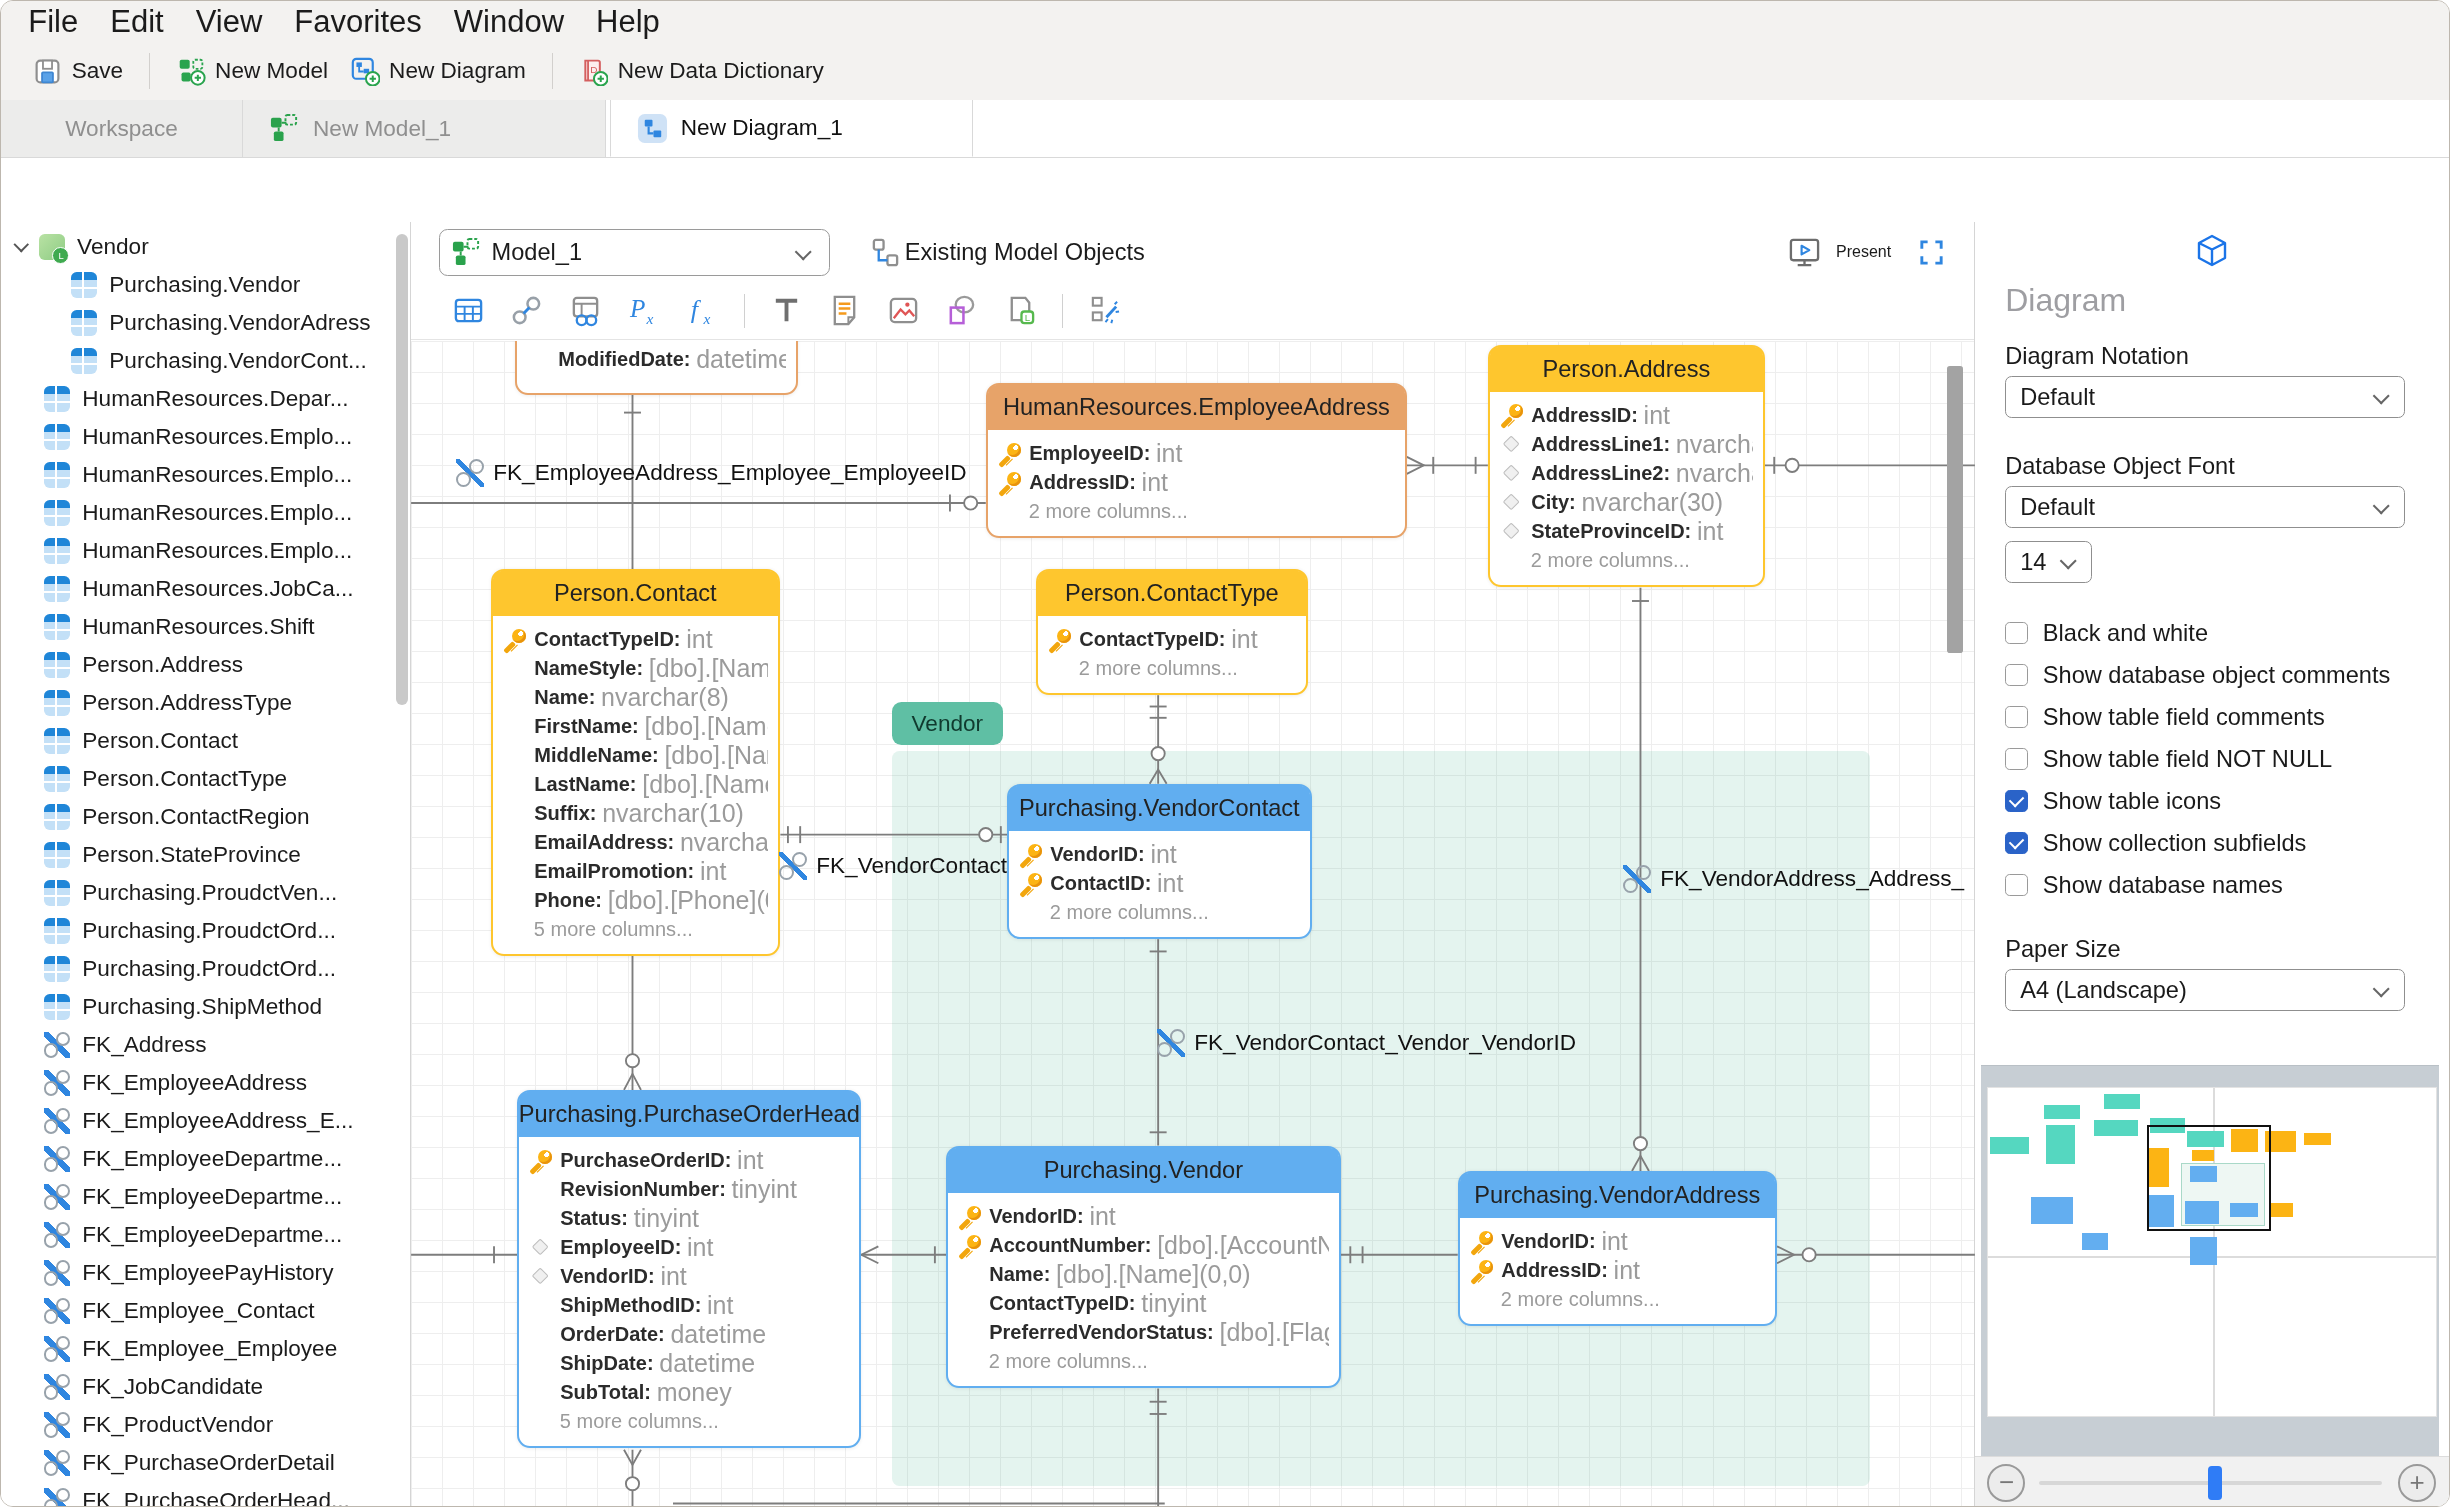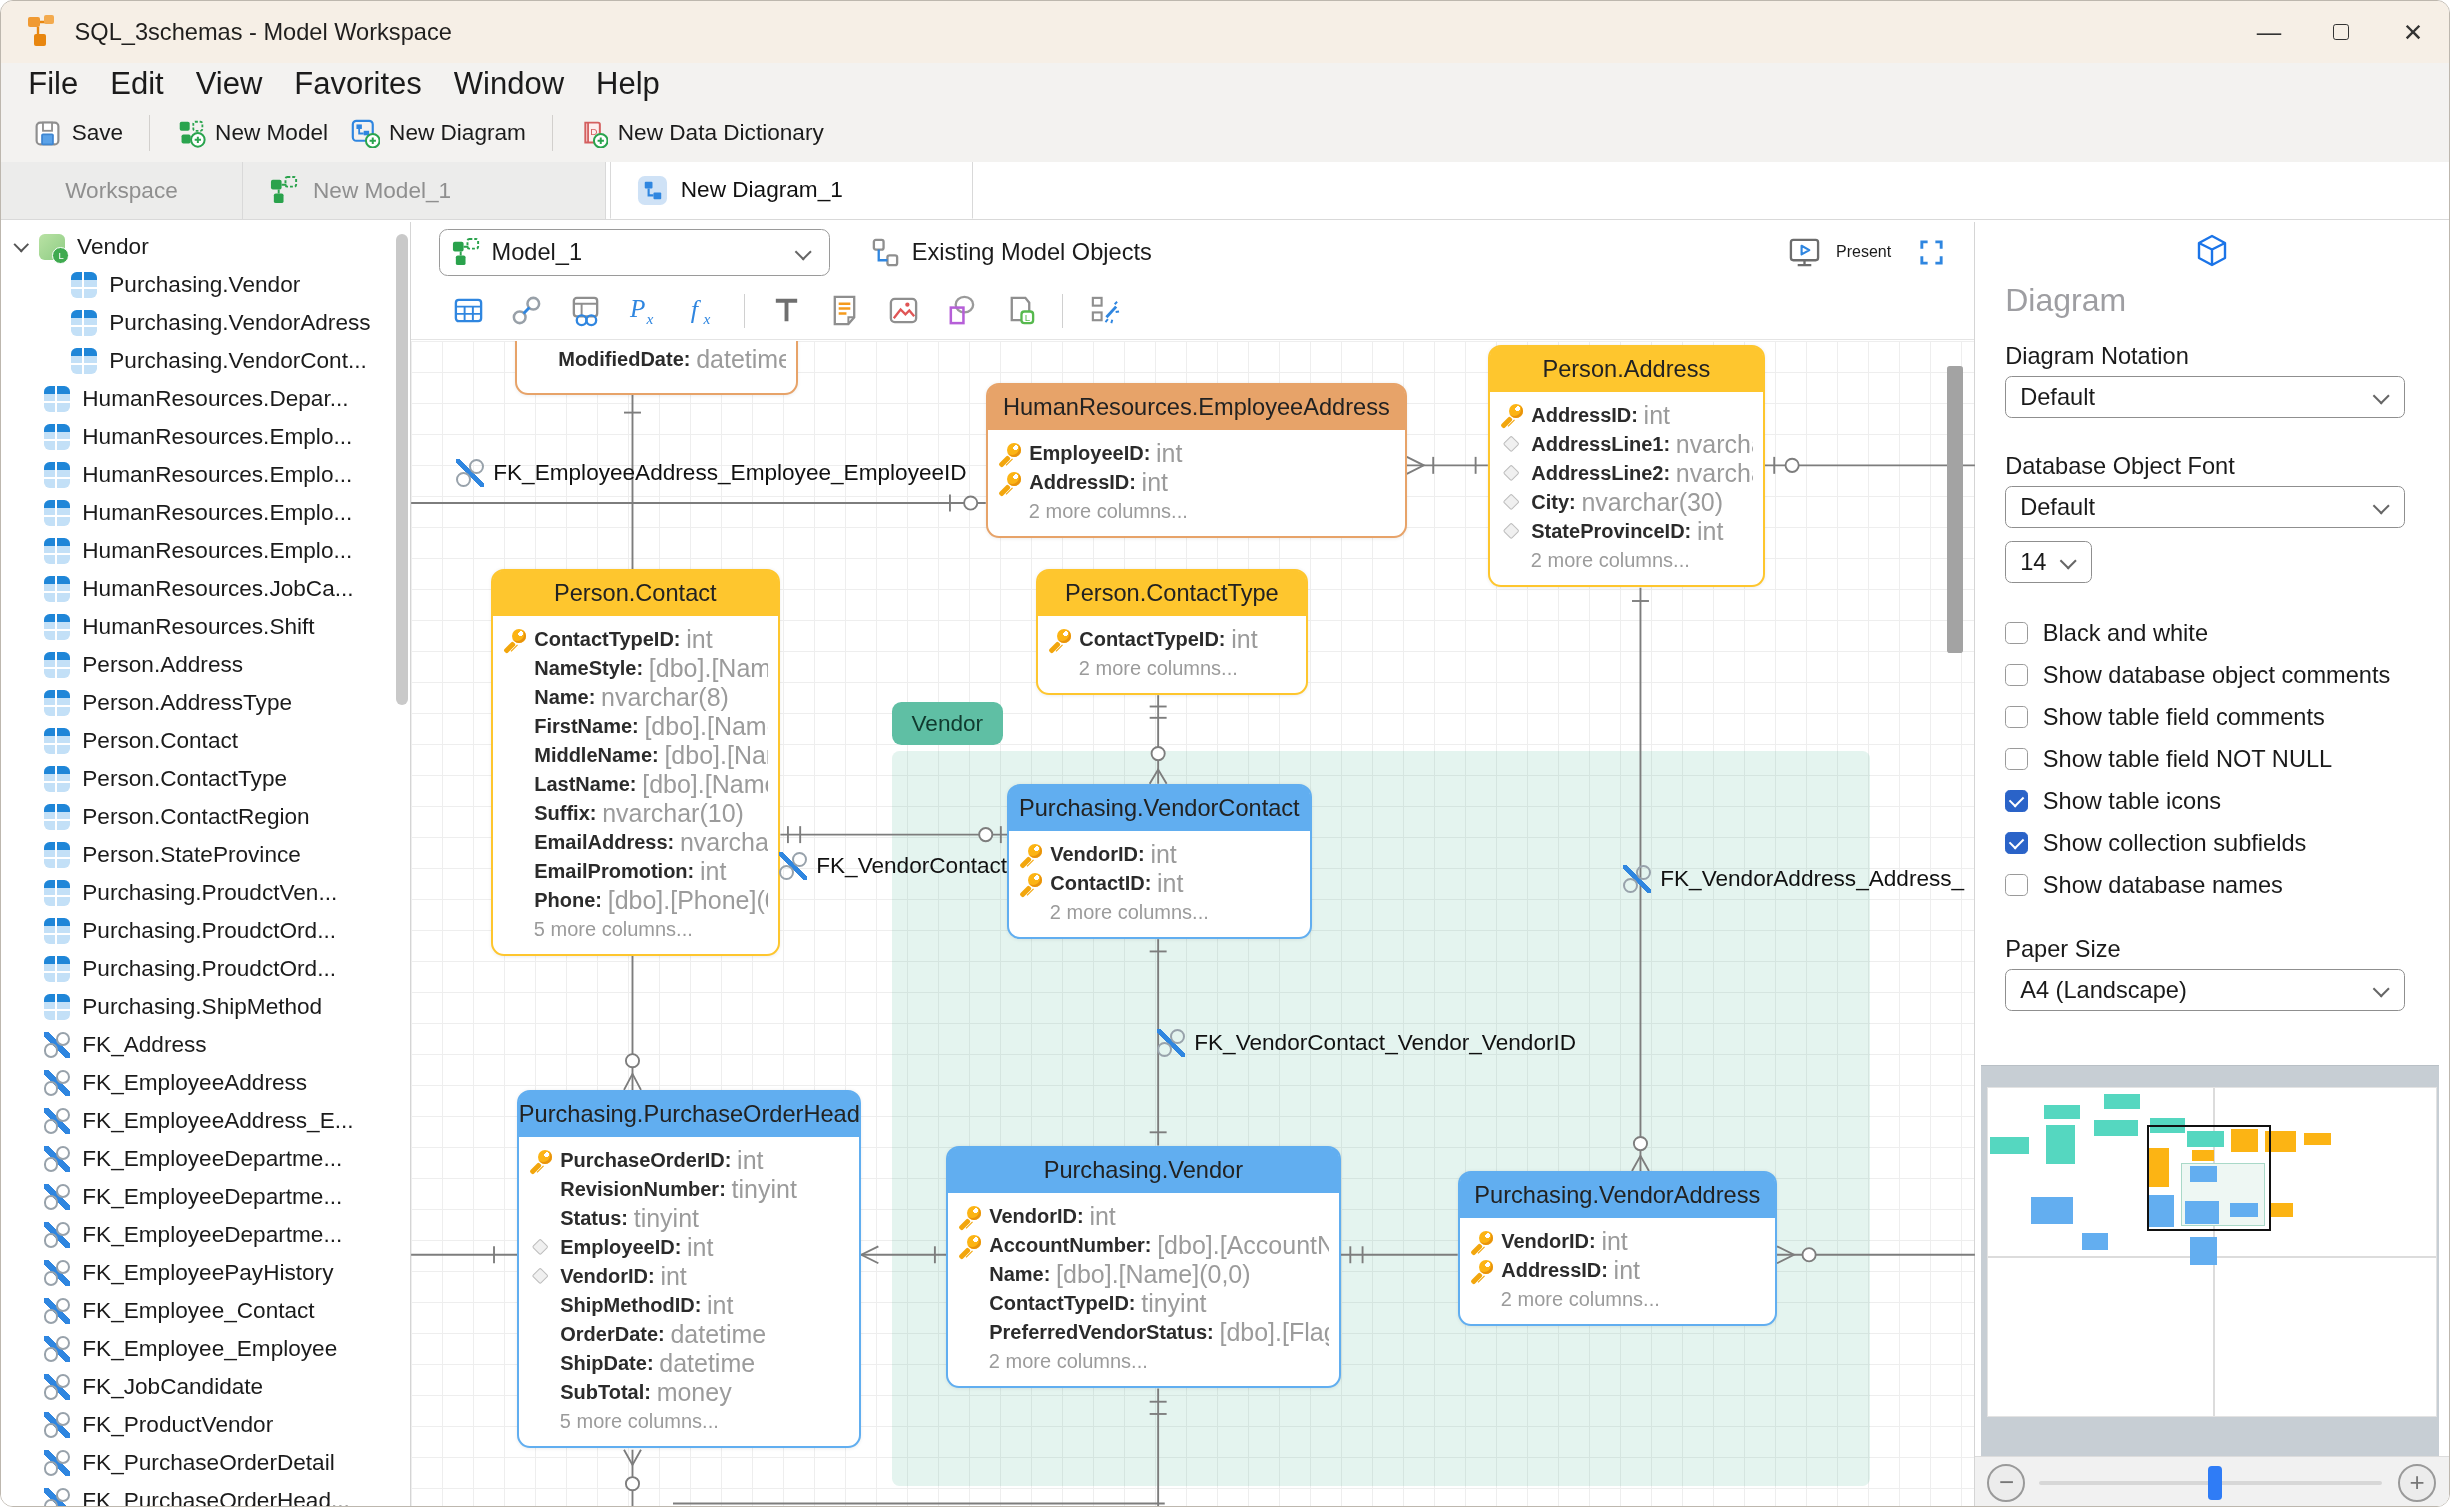--- a/index.html
+++ b/index.html
@@ -49,21 +49,21 @@
   .srow.link .sicon{border-radius:0;background:linear-gradient(45deg,transparent 0 42%,#2f86e0 42% 58%,transparent 58%)}
   .srow.link .sicon::before,.srow.link .sicon::after{content:"";position:absolute;width:10.4px;height:10.4px;border:2.8px solid #98a2ab;border-radius:50%}
   .srow.link .sicon::before{left:0;bottom:0}
   .srow.link .sicon::after{right:0;top:0}
   .sscroll{position:absolute;right:1.9px;top:12.3px;width:12.3px;height:471px;background:#c9c9c9;border-radius:6.6px}
   
   .canvascol{width:1564px;position:relative;background:#fff}
   .chead{height:60px;display:flex;align-items:center;background:#fff}
   .modelsel{margin-left:28px;width:391px;height:47px;border:1.4px solid #9a9a9a;border-radius:8.5px;display:flex;align-items:center;padding-left:11.3px;gap:9.4px;font-size:23.6px;color:#1b1b1b;position:relative}
   .modelsel::after{content:"";position:absolute;right:19px;top:16px;width:10.4px;height:10.4px;border-right:2.1px solid #666;border-bottom:2.1px solid #666;transform:rotate(45deg)}
-  .emo{margin-left:40px;display:flex;align-items:center;gap:11px;font-size:23.6px;color:#1b1b1b}
+  .emo{margin-left:40px;display:flex;align-items:center;gap:4px;font-size:23.6px;color:#1b1b1b}
   .present{margin-left:auto;display:flex;align-items:center;gap:15px;font-size:16px;color:#1b1b1b}
   .fsbtn{margin:0 28px 0 26px}
   .cicons{height:58px;display:flex;align-items:center;gap:25.4px;padding-left:41px;border-bottom:0.9px solid #e4e4e4;background:#fff}
   .cisep{width:0.9px;height:34px;background:#d0d0d0}
   .i34{width:33px;height:33px}
   
   .canvas{position:absolute;top:119px;left:0;width:1564px;height:1170px;overflow:hidden;background-color:#fff;
     background-image:linear-gradient(#eeeeee 0.9px,transparent 0.9px),linear-gradient(90deg,#eeeeee 0.9px,transparent 0.9px);
     background-size:31px 31px}
   .region{position:absolute;left:481px;top:410px;width:978px;height:735px;background:rgba(88,185,158,0.16);border-radius:7.5px;z-index:0}
@@ -120,36 +120,20 @@
   .zbtn.minus{left:12.3px}
   .zbtn.plus{left:423px}
   .ztrack{position:absolute;left:64px;top:23.6px;width:343px;height:4.7px;background:#d7d7d7;border-radius:2.8px}
   .zthumb{position:absolute;left:233px;top:8.5px;width:14px;height:34px;background:#2f7cf6;border-radius:3.8px}
 </style>
 </head>
 <body>
 
 <div class="window">
 
-  <div class="titlebar">
-    <svg class="appicon" viewBox="0 0 36 36">
-        <path d="M16 8 H22 M14 13 V20" stroke="#e8860f" stroke-width="2.4" fill="none"></path>
-        <rect x="4" y="3" width="12" height="10" rx="2" fill="#f09a33"></rect>
-        <rect x="20" y="1" width="10" height="9" rx="2" fill="#f3aa4e"></rect>
-        <rect x="10" y="20" width="12" height="12" rx="2" fill="#e8860f"></rect>
-      </svg>
-    <span class="title">SQL_3schemas - Model Workspace</span>
-    <div class="winbtns">
-      <span class="winbtn">—</span>
-      <span class="winbtn">
-          <span class="maxglyph"></span>
-        </span>
-      <span class="winbtn">✕</span>
-    </div>
-  </div>
 
   <div class="menubar">
 
   <span class="menuitem">File</span>
       <span class="menuitem">Edit</span>
       <span class="menuitem">View</span>
       <span class="menuitem">Favorites</span>
       <span class="menuitem">Window</span>
       <span class="menuitem">Help</span>
     </div>

